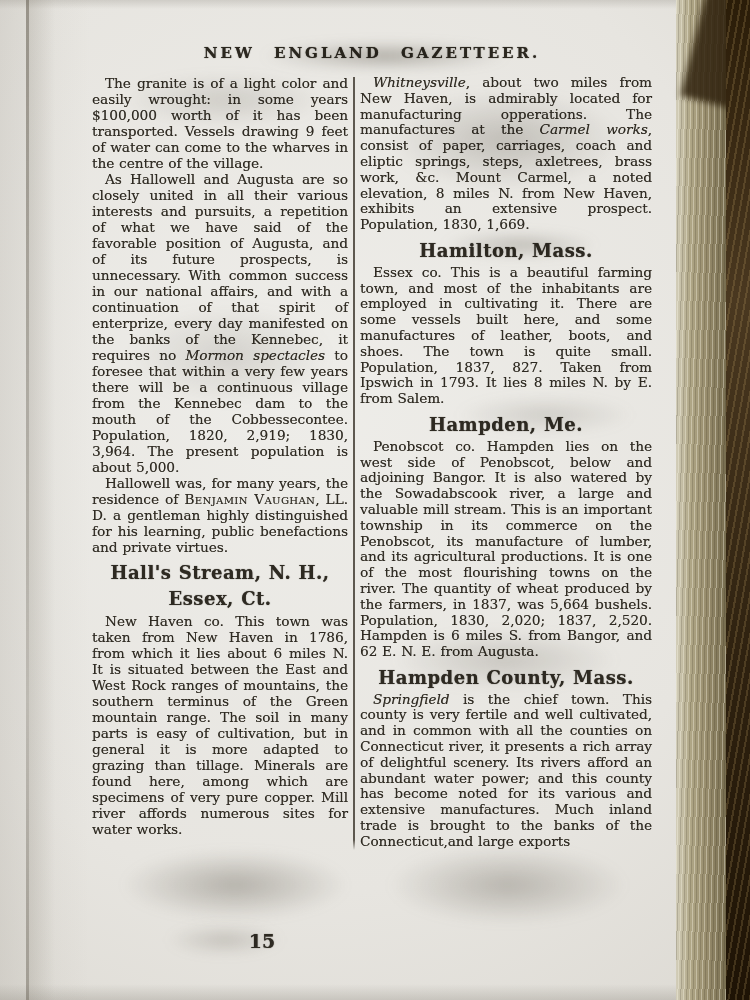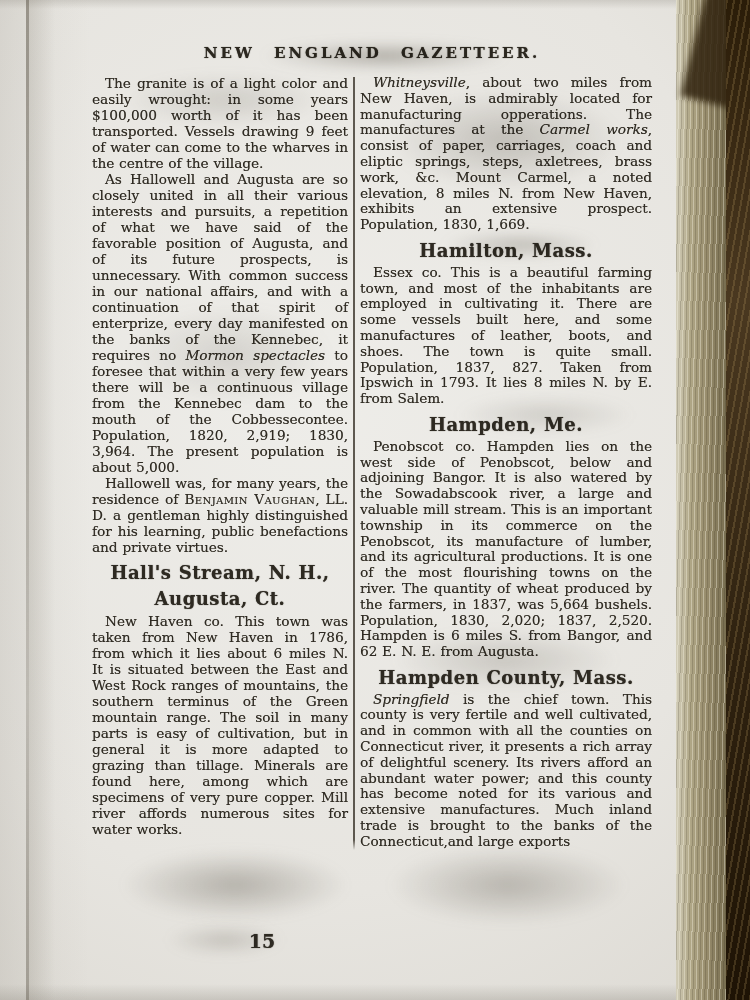--- a/index.html
+++ b/index.html
@@ -97,21 +97,21 @@
   <div class="crease"></div>
 
   <div class="content">
     <div class="header-title">NEW ENGLAND GAZETTEER.</div>
     <div class="cols">
       <div class="col col-left" id="col-left">
           <p class="para"><span>The granite is of a light color and easily wrought: in some years $100,000 worth of it has been transported.  Vessels drawing 9 feet of water can come to the wharves in the centre of the village.</span></p>
           <p class="para"><span>As Hallowell and Augusta are so closely united in all their various interests and pursuits, a repetition of what we have said of the favorable position of Augusta, and of its future prospects, is unnecessary.  With common success in our national affairs, and with a continuation of that spirit of enterprize, every day manifested on the banks of the Kennebec, it requires no </span><span class="it">Mormon spectacles</span><span> to foresee that within a very few years there will be a continuous village from the Kennebec dam to the mouth of the Cobbessecontee.  Population, 1820, 2,919; 1830, 3,964.  The present population is about 5,000.</span></p>
           <p class="para"><span>Hallowell was, for many years, the residence of </span><span class="sc">Benjamin Vaughan</span><span>, LL. D. a gentleman highly distinguished for his learning, public benefactions and private virtues.</span></p>
           <div class="heading">Hall's Stream, N. H.,</div>
-          <div class="heading">Augusta, Ct.</div>
+          <div class="heading">Essex, Ct.</div>
           <p class="para"><span>New Haven co.  This town was taken from New Haven in 1786, from which it lies about 6 miles N. It is situated between the East and West Rock ranges of mountains, the southern terminus of the Green mountain range.  The soil in many parts is easy of cultivation, but in general it is more adapted to grazing than tillage.  Minerals are found here, among which are specimens of very pure copper.  Mill river affords numerous sites for water works.</span></p>
         </div>
       <div class="divider"></div>
       <div class="col col-right" id="col-right">
           <p class="para"><span class="it">Whitneysville</span><span>, about two miles from New Haven, is admirably located for manufacturing opperations. The manufactures at the </span><span class="it">Carmel works</span><span>, consist of paper, carriages, coach and eliptic springs, steps, axletrees, brass work, &amp;c.  Mount Carmel, a noted elevation, 8 miles N. from New Haven, exhibits an extensive prospect.  Population, 1830, 1,669.</span></p>
           <div class="heading">Hamilton, Mass.</div>
           <p class="para"><span>Essex co.  This is a beautiful farming town, and most of the inhabitants are employed in cultivating it.  There are some vessels built here, and some manufactures of leather, boots, and shoes.  The town is quite small.  Population, 1837, 827.  Taken from Ipswich in 1793.  It lies 8 miles N. by E. from Salem.</span></p>
           <div class="heading">Hampden, Me.</div>
           <p class="para"><span>Penobscot co.  Hampden lies on the west side of Penobscot, below and adjoining Bangor.  It is also watered by the Sowadabscook river, a large and valuable mill stream. This is an important township in its commerce on the Penobscot, its manufacture of lumber, and its agricultural productions.  It is one of the most flourishing towns on the river.  The quantity of wheat produced by the farmers, in 1837, was 5,664 bushels.  Population, 1830, 2,020; 1837, 2,520.  Hampden is 6 miles S. from Bangor, and 62 E. N. E. from Augusta.</span></p>
           <div class="heading">Hampden County, Mass.</div>

